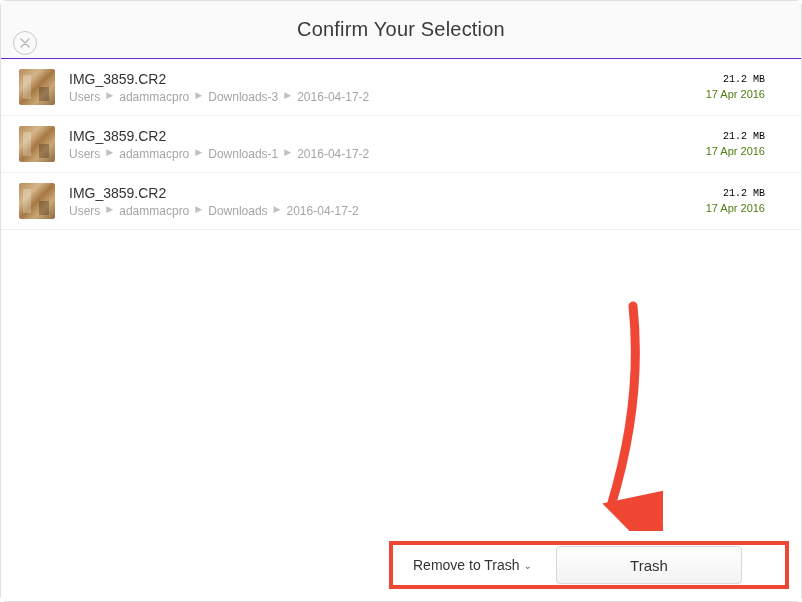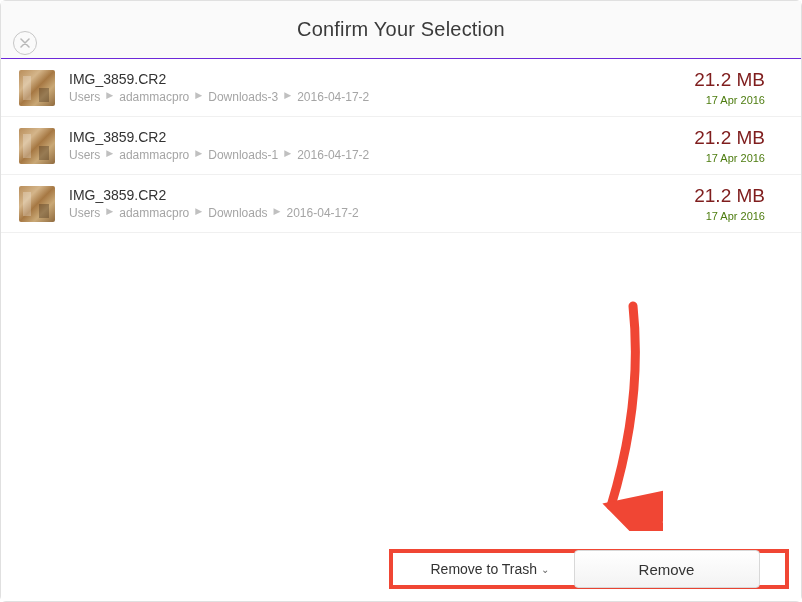--- a/index.html
+++ b/index.html
@@ -114,42 +114,43 @@
     }
     .breadcrumb .sep {
       color: #c0c0c0;
       font-size: 9px;
     }
     .file-meta {
       text-align: right;
       flex-shrink: 0;
     }
     .file-size {
-      font-size: 19px;
-      color: #7f1d1d;
+      font-size: 10px;
+      color: #000000;
       margin-bottom: 3px;
+      font-family: Liberation Mono, monospace;
     }
     .file-date {
       font-size: 11px;
       color: #4d7c0f;
     }
     .spacer {
       flex: 1;
       background: #fff;
     }
     .footer {
       position: absolute;
       right: 12px;
       bottom: 12px;
       width: 400px;
-      height: 40px;
+      height: 48px;
       border: 4px solid #f04634;
       display: flex;
       align-items: center;
-      justify-content: center;
+      justify-content: flex-start;
       padding: 0 8px 0 20px;
       gap: 24px;
       background: #fff;
     }
     .dropdown {
       font-size: 14px;
       color: #333;
       display: flex;
       align-items: center;
       gap: 4px;
@@ -255,21 +256,21 @@
 
   </div>
 
   <div class="spacer"></div>
 
   <div class="footer">
     <div class="dropdown">
       <span>Remove to Trash</span>
       <span class="chev">⌄</span>
     </div>
-    <button class="remove-btn">Remove</button>
+    <button class="remove-btn">Trash</button>
   </div>
 
   <svg class="arrow-annotation" width="90" height="230">
     <defs>
       <marker id="ahead" markerWidth="14" markerHeight="14" refX="7" refY="11" orient="auto">
         <path d="M1 1 L7 12 L13 1 L7 5 Z" fill="#f04634"></path>
       </marker>
     </defs>
     <path d="M60 5 Q 70 100 38 205" stroke="#f04634" stroke-width="9" fill="none" marker-end="url(#ahead)" stroke-linecap="round"></path>
   </svg>

